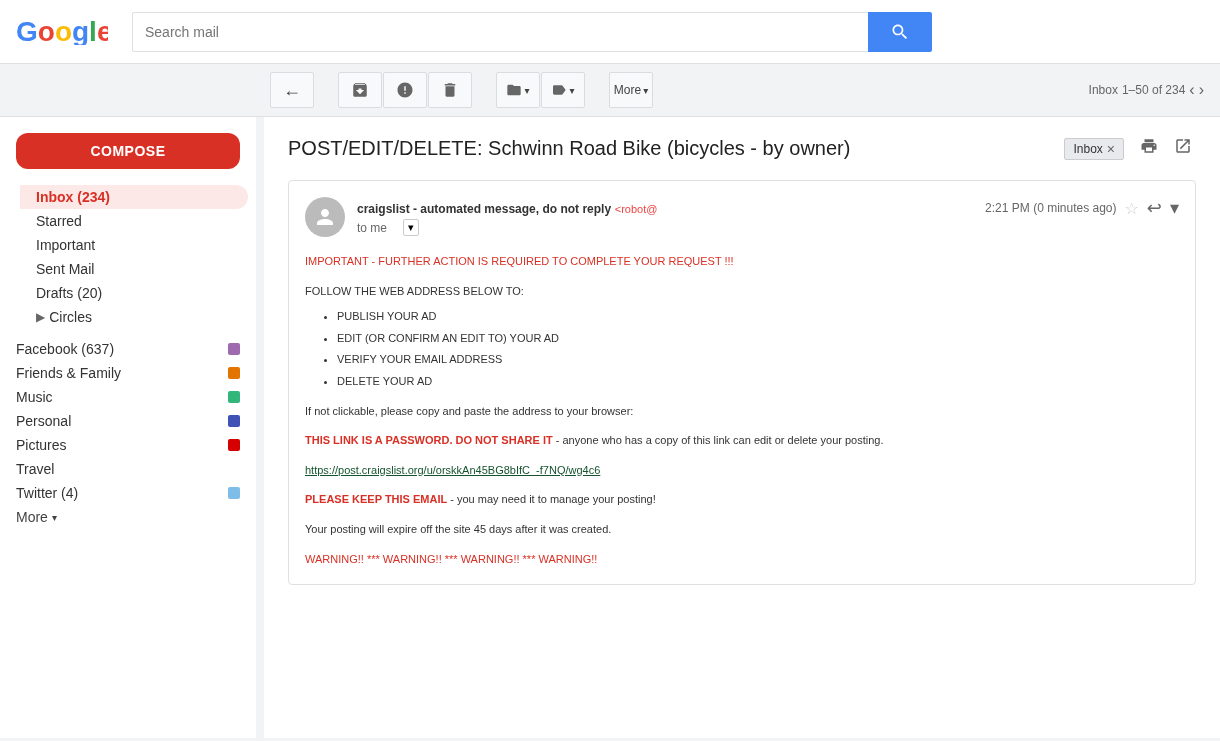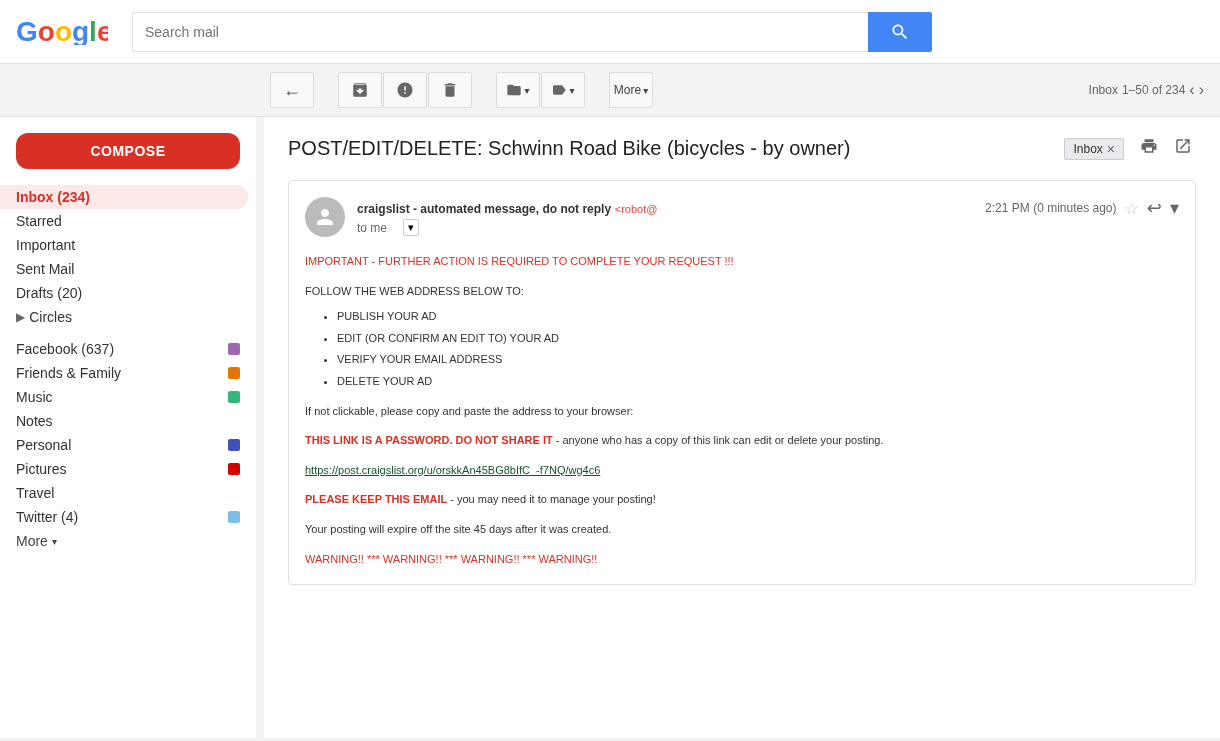--- a/index.html
+++ b/index.html
@@ -106,20 +106,21 @@
       width: calc(100% - 32px);
       text-align: center;
     }
     .sidebar-item {
       display: flex;
       align-items: center;
       padding: 4px 16px;
       cursor: pointer;
       border-radius: 0 16px 16px 0;
       margin-right: 8px;
+      margin-left: 20px;
     }
     .sidebar-item.active { background: #fce8e6; font-weight: bold; color: #d93025; }
     .sidebar-item-label { flex: 1; font-size: 14px; }
     .sidebar-label-item { display: flex; align-items: center; padding: 4px 16px; cursor: pointer; }
     .label-color { width: 12px; height: 12px; border-radius: 2px; margin-left: auto; }
     .sidebar-expand { display: flex; align-items: center; padding: 4px 16px; cursor: pointer; font-size: 14px; color: #444; }
 
     
     #content {
       flex: 1;
@@ -309,23 +310,20 @@
       <span class="sidebar-item-label">Facebook (637)</span>
       <span class="label-color" style="background:#9e69af;"></span>
     </div>
     <div class="sidebar-label-item">
       <span class="sidebar-item-label">Friends &amp; Family</span>
       <span class="label-color" style="background:#e37400;"></span>
     </div>
     <div class="sidebar-label-item">
       <span class="sidebar-item-label">Music</span>
       <span class="label-color" style="background:#33b679;"></span>
-    </div>
-    <div class="sidebar-label-item">
-      <span class="sidebar-item-label">Notes</span>
     </div>
     <div class="sidebar-label-item">
       <span class="sidebar-item-label">Personal</span>
       <span class="label-color" style="background:#3f51b5;"></span>
     </div>
     <div class="sidebar-label-item">
       <span class="sidebar-item-label">Pictures</span>
       <span class="label-color" style="background:#d50000;"></span>
     </div>
     <div class="sidebar-label-item">

